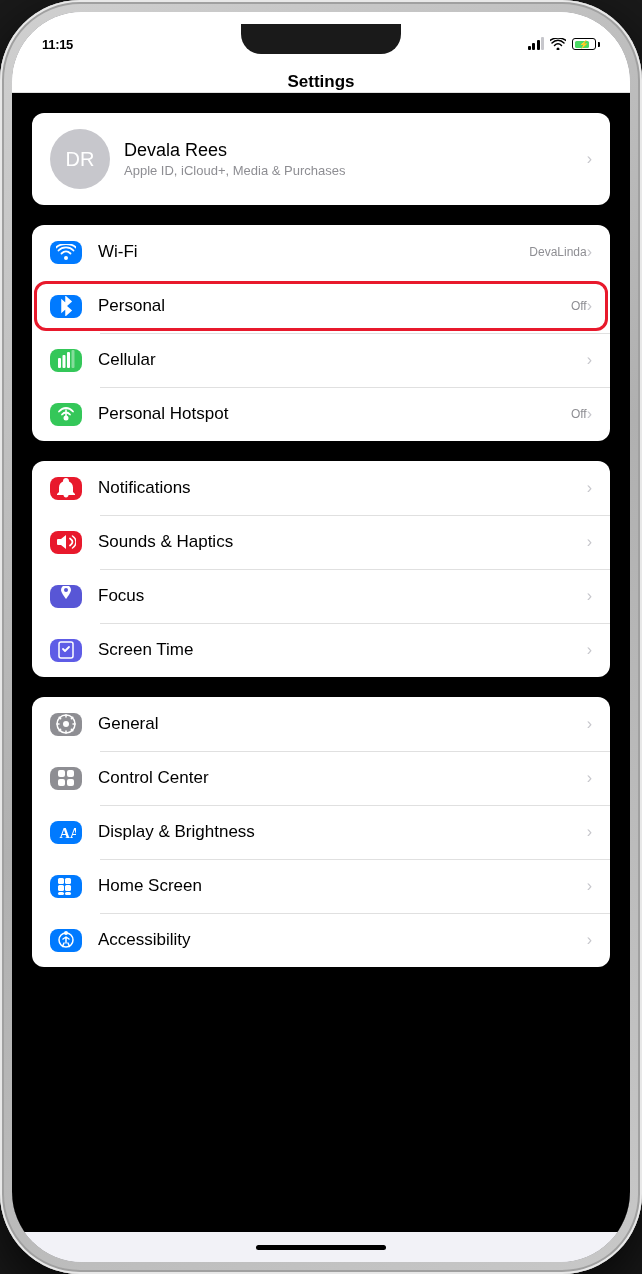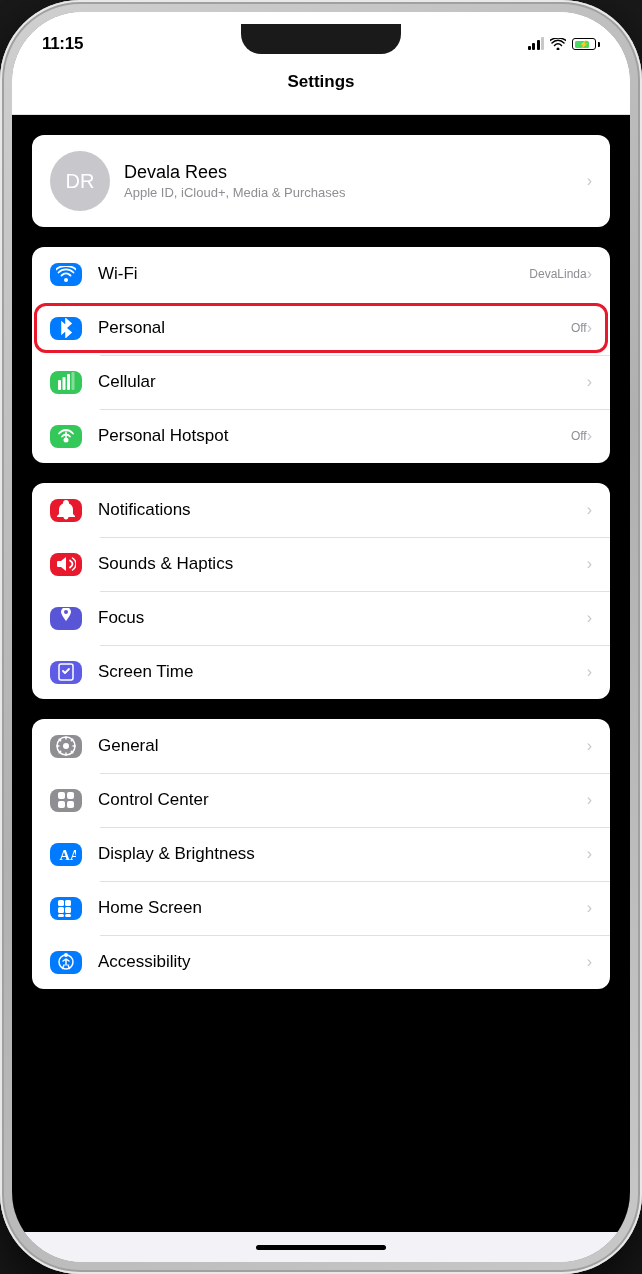--- a/index.html
+++ b/index.html
@@ -50,21 +50,21 @@
       background: white;
       display: flex;
       justify-content: space-between;
       align-items: center;
       padding: 14px 30px 0 30px;
       height: 50px;
       flex-shrink: 0;
     }
 
     .status-time {
-      font-size: 17px;
+      font-size: 13px;
       font-weight: 600;
       color: #000;
       letter-spacing: -0.3px;
     }
 
     .status-icons {
       display: flex;
       align-items: center;
       gap: 6px;
     }
@@ -130,21 +130,21 @@
       color: #000;
       top: 50%;
       left: 50%;
       transform: translate(-50%, -50%);
       z-index: 2;
     }
 
     
     .nav-bar {
       background: white;
-      padding: 10px 20px 22px;
+      padding: 10px 20px 0;
       text-align: center;
       border-bottom: 1px solid #e0e0e0;
     }
 
     .nav-title {
       font-size: 17px;
       font-weight: 600;
       color: #000;
     }
 

